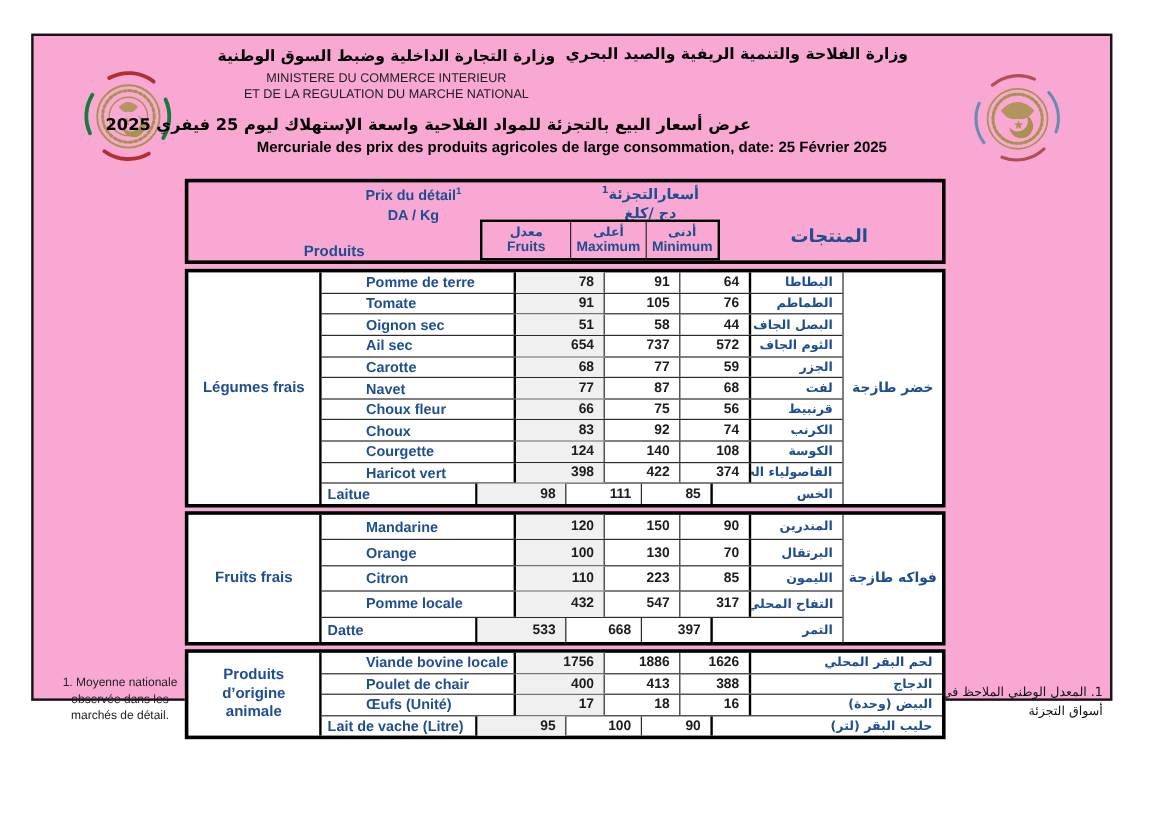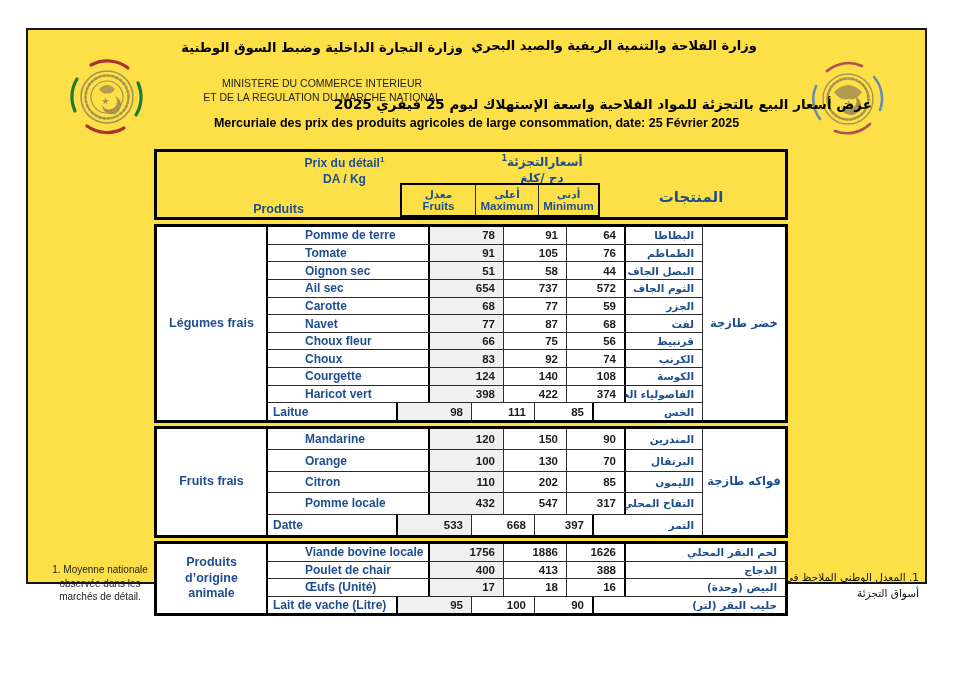--- a/index.html
+++ b/index.html
@@ -1,28 +1,28 @@
 <!DOCTYPE html>
 <html><head>
 <meta charset="utf-8">
 <style>
   html,body{margin:0;padding:0;background:#fff;}
   .page{position:relative;width:960px;height:679px;background:#fff;overflow:hidden;
         font-family:"Liberation Sans","DejaVu Sans",sans-serif;color:#111;}
-  .frame{position:absolute;left:26px;top:28px;width:901px;height:556px;border:2px solid #151515;background:#fde047;box-sizing:border-box;}
+  .frame{position:absolute;left:26px;top:28px;width:901px;height:556px;border:2px solid #151515;background:#f9a8d4;box-sizing:border-box;}
 
   
   .logo{position:absolute;}
   .logo svg{display:block;}
   .ministry{position:absolute;text-align:center;}
   .ministry .m-ar{font-family:"DejaVu Sans",sans-serif;font-weight:bold;font-size:13px;direction:rtl;color:#000;line-height:1.15;}
-  .ministry .m-fr{font-size:10.5px;color:#1c1c1c;line-height:1.3;margin-top:21px;}
+  .ministry .m-fr{font-size:10.5px;color:#1c1c1c;line-height:1.3;margin-top:3px;}
   .min-commerce{left:144px;top:11px;width:300px;}
   .min-agri{left:436px;top:9px;width:300px;}
-  .title-ar{position:absolute;left:60px;right:53px;top:66px;text-align:right;direction:rtl;
+  .title-ar{position:absolute;left:60px;right:53px;top:66px;text-align:left;direction:rtl;
             font-family:"DejaVu Sans",sans-serif;font-weight:bold;font-size:13.5px;color:#000;}
   .title-fr{position:absolute;left:60px;right:60px;top:86px;text-align:center;font-weight:bold;font-size:12.5px;color:#000;}
 
   
   .ptable{position:absolute;left:126px;top:119px;width:634px;height:467px;}
   .thead{position:absolute;left:0;top:0;width:634px;height:71px;border:3px solid #000;box-sizing:border-box;}
   .prix-fr{position:absolute;left:95px;top:3px;width:185px;text-align:center;font-weight:bold;font-size:12px;line-height:1.35;color:#1f4e8f;}
   .prix-ar{position:absolute;left:300px;top:2px;width:170px;text-align:center;direction:rtl;
            font-family:"DejaVu Sans",sans-serif;font-weight:bold;font-size:12px;line-height:1.3;color:#1f4e8f;}
   .prix-fr sup,.prix-ar sup{font-size:8px;}
@@ -238,21 +238,21 @@
               <div class="row">
                 <div class="cell c-name">Orange</div>
                 <div class="cell c-num c-moy">100</div>
                 <div class="cell c-num c-max">130</div>
                 <div class="cell c-num c-min">70</div>
                 <div class="cell c-arname">البرتقال</div>
               </div>
               <div class="row">
                 <div class="cell c-name">Citron</div>
                 <div class="cell c-num c-moy">110</div>
-                <div class="cell c-num c-max">202</div>
+                <div class="cell c-num c-max">223</div>
                 <div class="cell c-num c-min">85</div>
                 <div class="cell c-arname">الليمون</div>
               </div>
               <div class="row">
                 <div class="cell c-name">Pomme locale</div>
                 <div class="cell c-num c-moy">432</div>
                 <div class="cell c-num c-max">547</div>
                 <div class="cell c-num c-min">317</div>
                 <div class="cell c-arname">التفاح المحلي</div>
               </div>

